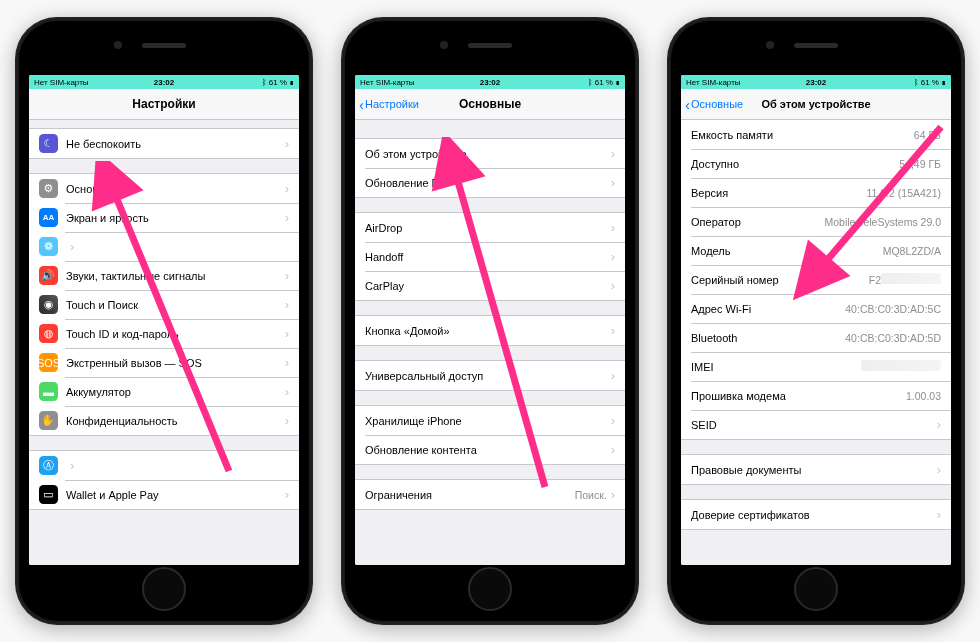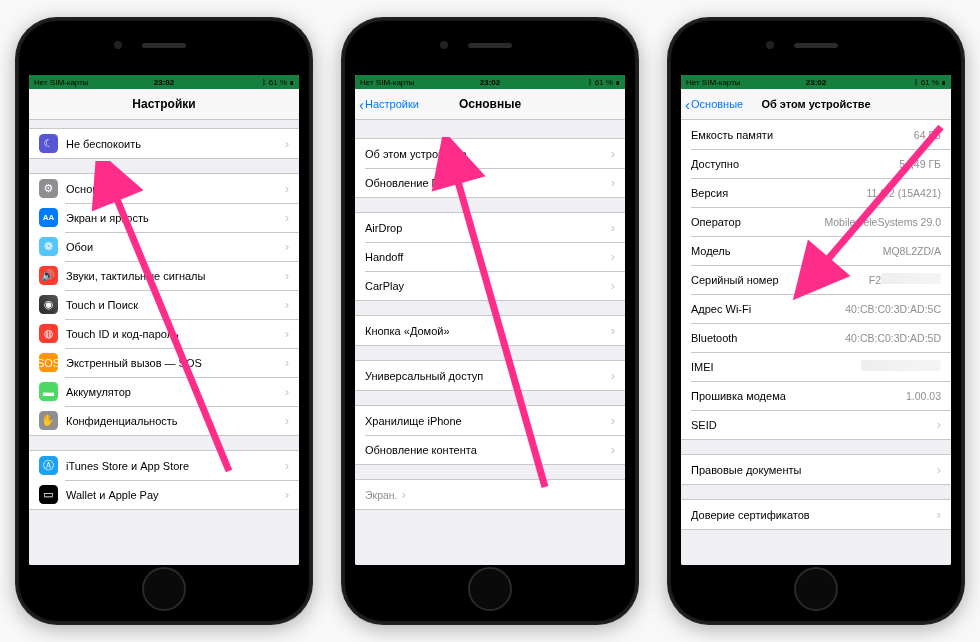--- a/index.html
+++ b/index.html
@@ -67,21 +67,21 @@
     height: 100%;
     background: #efeff4;
     border-radius: 2px;
     overflow: hidden;
     display: flex;
     flex-direction: column;
     position: relative;
   }
   .status-bar {
     height: 14px;
-    background: #15803d;
+    background: #5eead4;
     display: flex;
     align-items: center;
     justify-content: space-between;
     font-size: 8px;
     padding: 0 5px;
     color: #000;
     font-weight: 500;
   }
   .status-center { position: absolute; left: 50%; transform: translateX(-50%); font-weight: 600; }
   .nav-bar {
@@ -224,21 +224,20 @@
             <span class="label">Основные</span>
             <span class="chevron">›</span>
           </div>
           <div class="row with-icon">
             <span class="icon ic-display" style="font-size:8px;font-weight:700">AA</span>
             <span class="label">Экран и яркость</span>
             <span class="chevron">›</span>
           </div>
           <div class="row with-icon">
             <span class="icon ic-wallpaper">❁</span>
-            <span class="label">Обои</span>
             <span class="chevron">›</span>
           </div>
           <div class="row with-icon">
             <span class="icon ic-sound">🔊</span>
             <span class="label">Звуки, тактильные сигналы</span>
             <span class="chevron">›</span>
           </div>
           <div class="row with-icon">
             <span class="icon ic-siri">◉</span>
             <span class="label">Touch и Поиск</span>
@@ -262,21 +261,20 @@
           <div class="row with-icon">
             <span class="icon ic-privacy">✋</span>
             <span class="label">Конфиденциальность</span>
             <span class="chevron">›</span>
           </div>
         </div>
 
         <div class="group">
           <div class="row with-icon">
             <span class="icon ic-appstore">Ⓐ</span>
-            <span class="label">iTunes Store и App Store</span>
             <span class="chevron">›</span>
           </div>
           <div class="row with-icon">
             <span class="icon ic-wallet">▭</span>
             <span class="label">Wallet и Apple Pay</span>
             <span class="chevron">›</span>
           </div>
         </div>
 
       </div>
@@ -363,21 +361,22 @@
             <span class="chevron">›</span>
           </div>
           <div class="row">
             <span class="label">Обновление контента</span>
             <span class="chevron">›</span>
           </div>
         </div>
 
         <div class="group">
           <div class="row">
-            <span class="value">Экран.</span>
+            <span class="label">Ограничения</span>
+            <span class="value">Поиск.</span>
             <span class="chevron">›</span>
           </div>
         </div>
       </div>
       <svg class="arrow" style="left:60px;top:62px;width:160px;height:360px;">
         <defs>
             <marker id="ah2" markerWidth="12" markerHeight="12" refX="6" refY="6" orient="auto">
               <path d="M2,2 L10,6 L2,10 Z" fill="#ff2d8a"></path>
             </marker>
           </defs>

